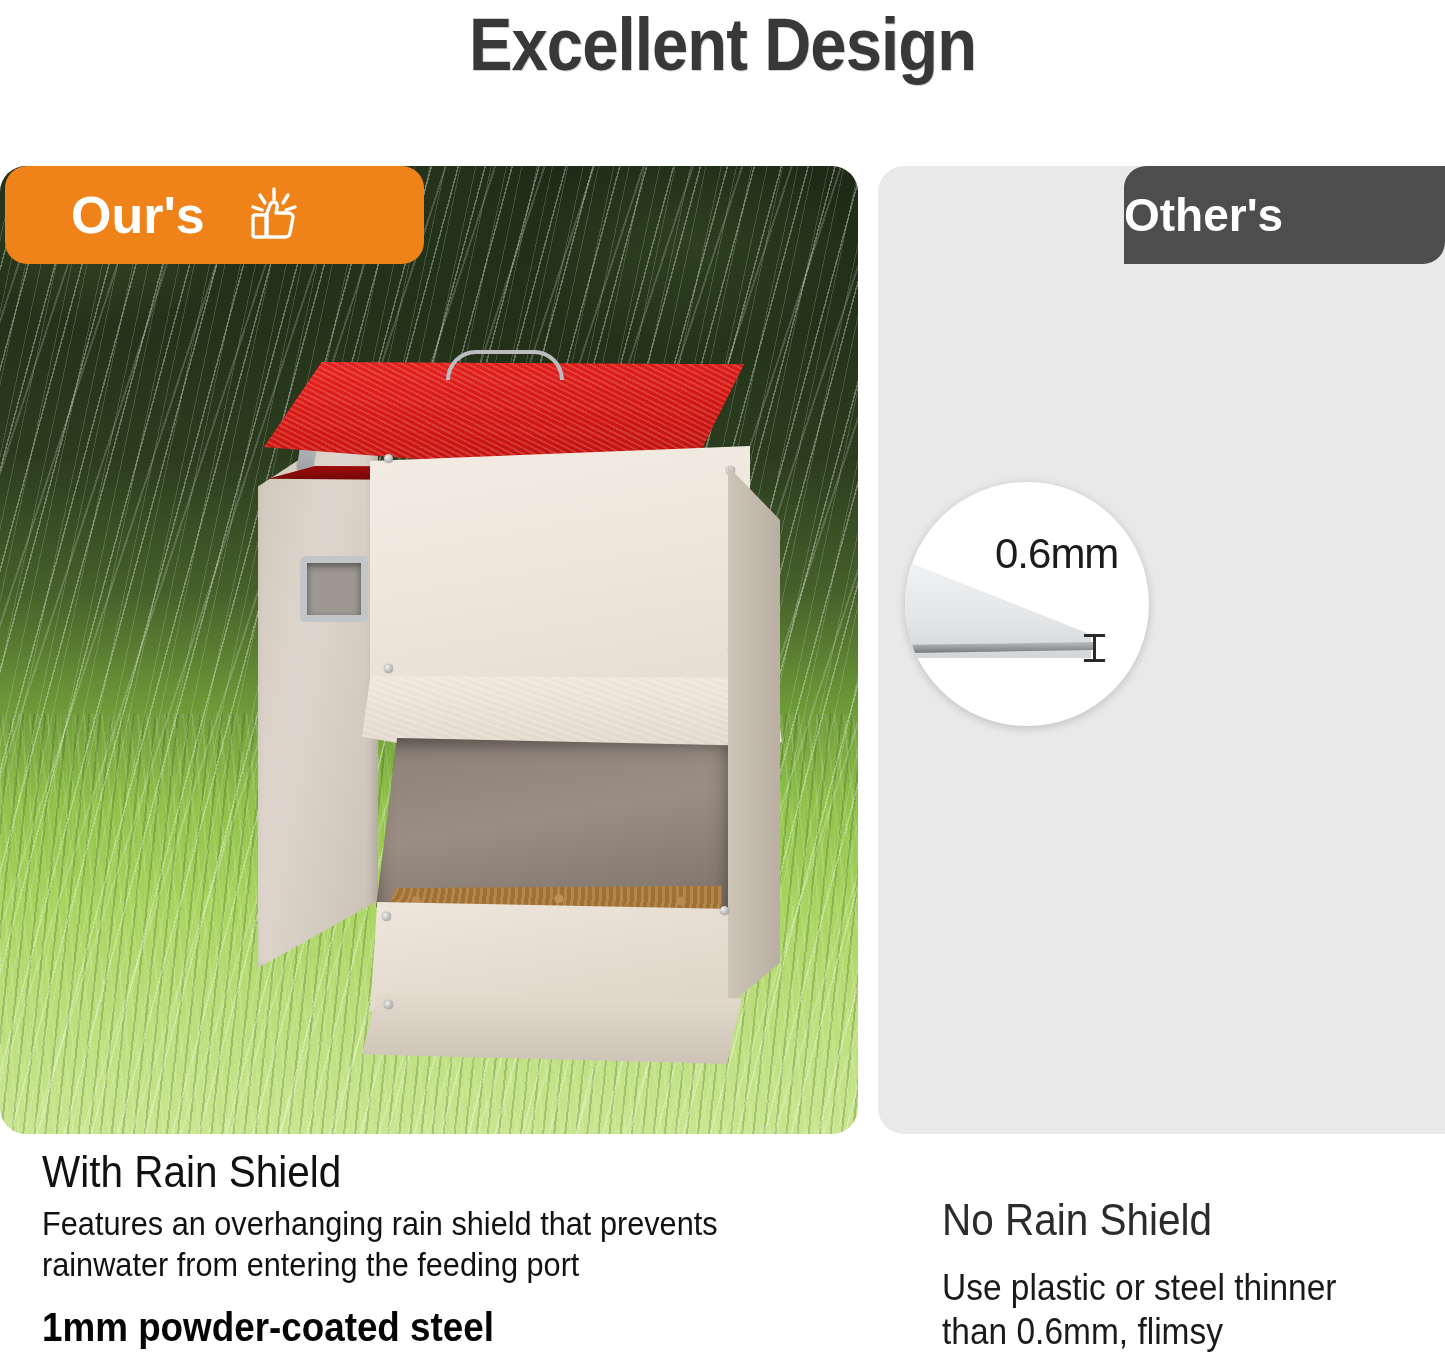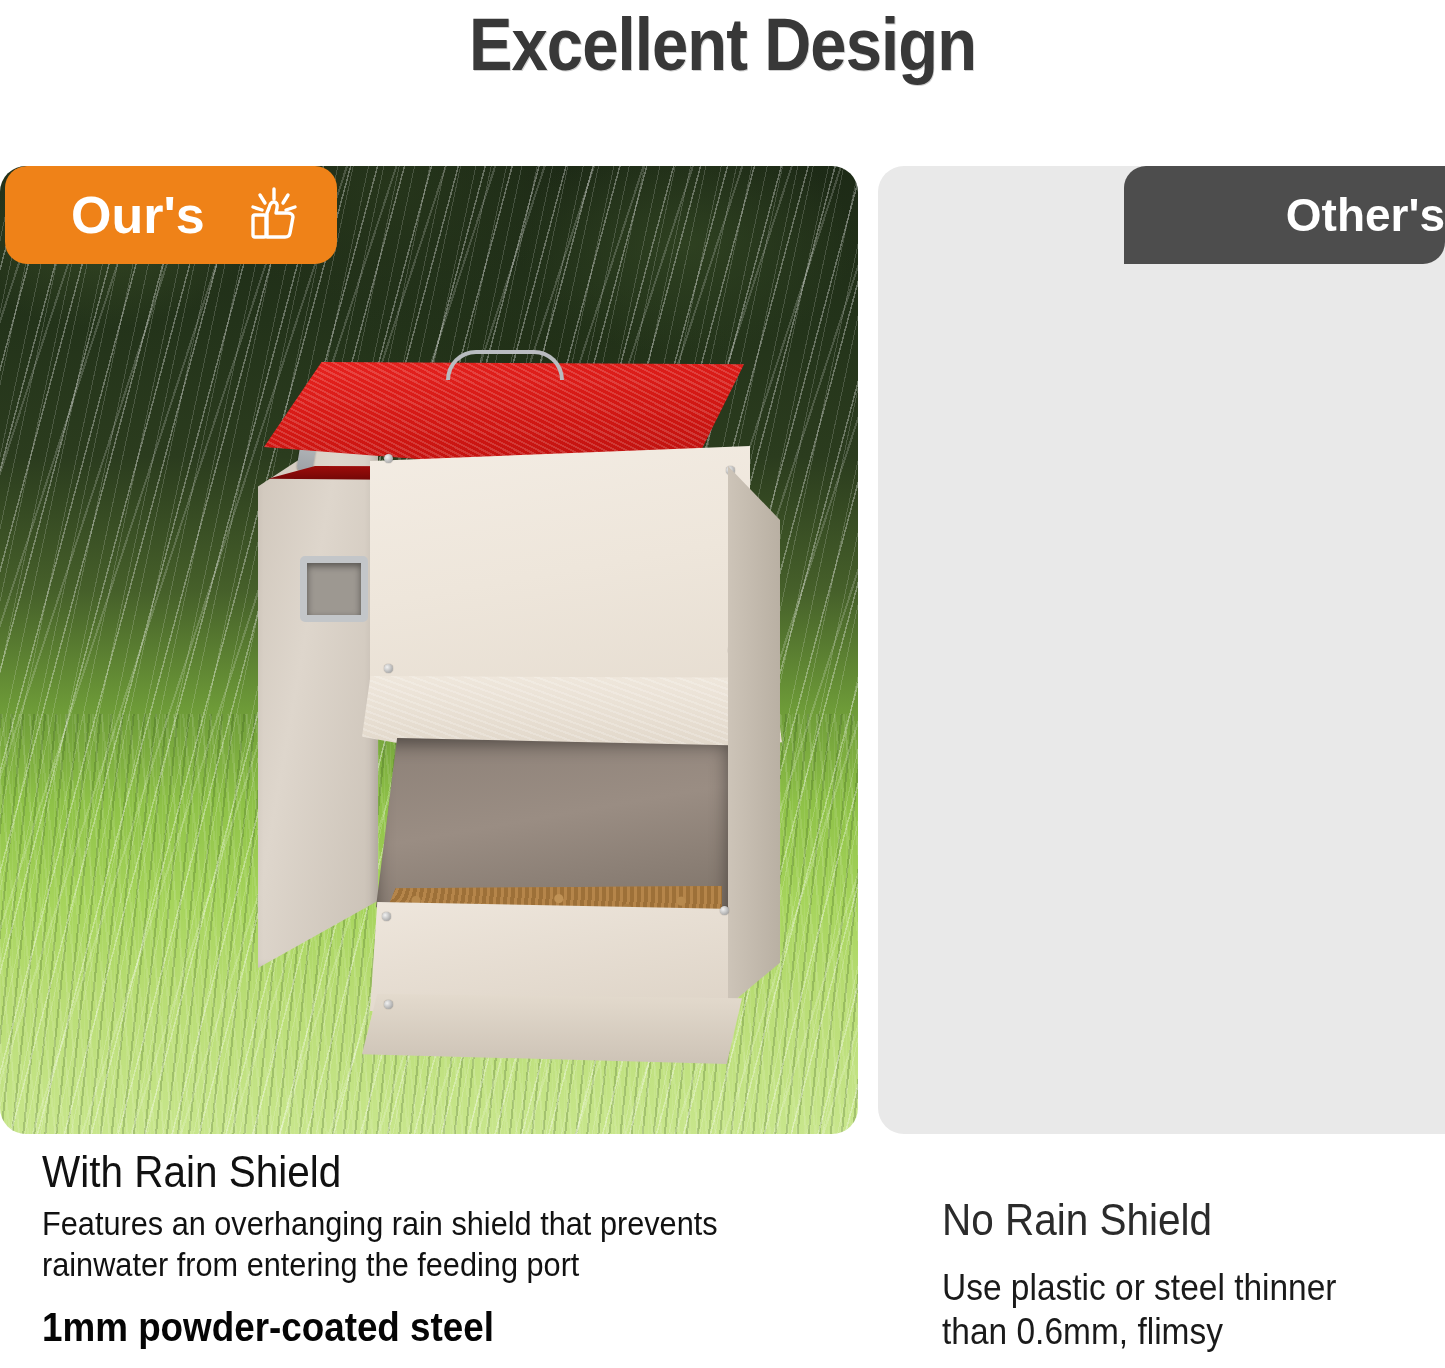--- a/index.html
+++ b/index.html
@@ -89,33 +89,33 @@
   
   .badge{
     position:absolute;
     display:flex;align-items:center;
     height:98px;
     z-index:9;
     color:#ffffff;
     font-weight:bold;
   }
   .badge-ours{
-    left:5px;top:0px;width:332px;
+    left:5px;top:0px;width:419px;
     background:#ef8218;
     border-radius:22px;
     padding-left:66px;
     box-sizing:border-box;
     gap:40px;
   }
   .badge-ours .badge-label{font-size:52px;letter-spacing:0px;line-height:1;}
   .badge-others{
     left:1124px;top:0px;width:321px;
     background:#4d4d4d;
     border-radius:22px 0 22px 0;
-    justify-content:flex-end;
+    justify-content:flex-start;
     box-sizing:border-box;
   }
   .badge-others .badge-label{font-size:46px;line-height:1;}
 
   .thumb-icon{width:56px;height:58px;display:block;flex:0 0 auto;}
 
   
   .feeder-left{position:absolute;left:258px;top:180px;width:560px;height:720px;}
 
   .fl-roof{
@@ -331,20 +331,26 @@
           <line x1="50" y1="21" x2="41" y2="24"></line>
           <path d="M24 22c1-5 3-6 5-6s4 2 3 6l-1 5h12c3 0 5 2 5 4l-3 16c-.5 3-2 4-5 4H22V27z"></path>
           <rect x="8" y="29" width="13" height="22" rx="2"></rect>
         </svg>
       </span>
     </div>
   </div>
 
   <div class="panel panel-right">
 
+    <div class="callout callout-right" style="left:27px;top:316px;">
+      <div class="wedge-right"></div>
+      <div class="edge-right"></div>
+      <div class="caliper-right"></div>
+      <div class="mm-label">0.6mm</div>
+    </div>
 
     <div class="badge badge-others" style="left:246px;top:0;">
       <span class="badge-label">Other's</span>
     </div>
   </div>
 </div>
 
 <div class="caption caption-left">
   <div class="cap-head">With Rain Shield</div>
   <div class="cap-body">Features an overhanging rain shield that prevents rainwater from entering the feeding port</div>

